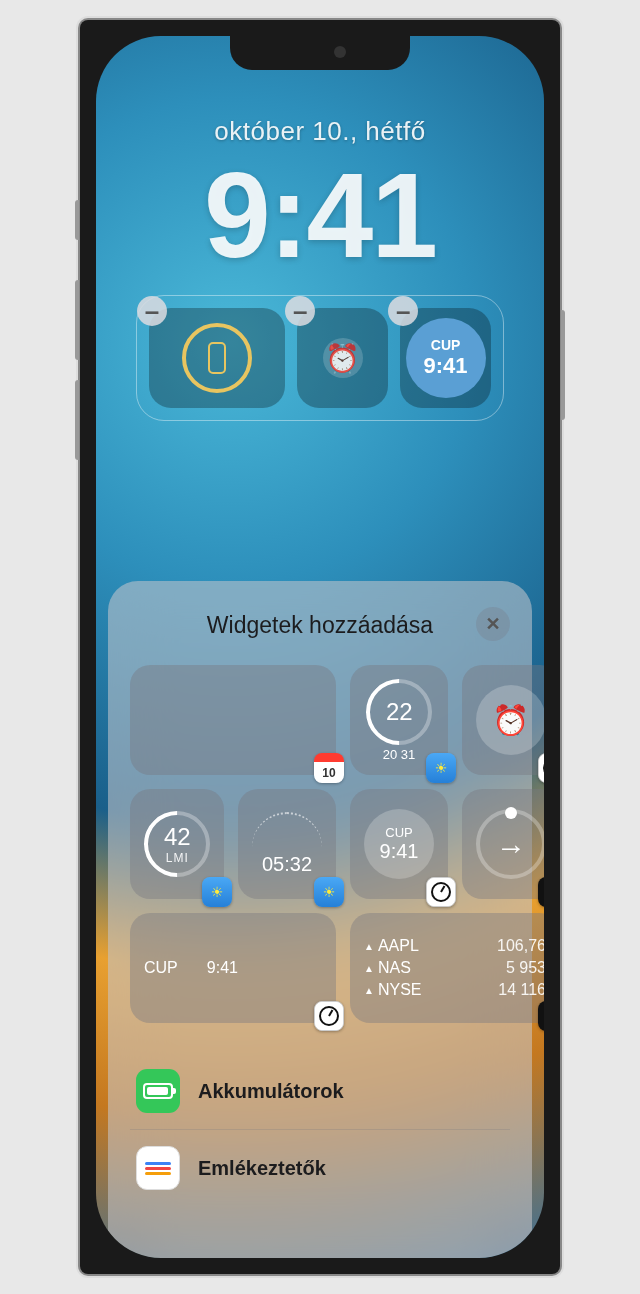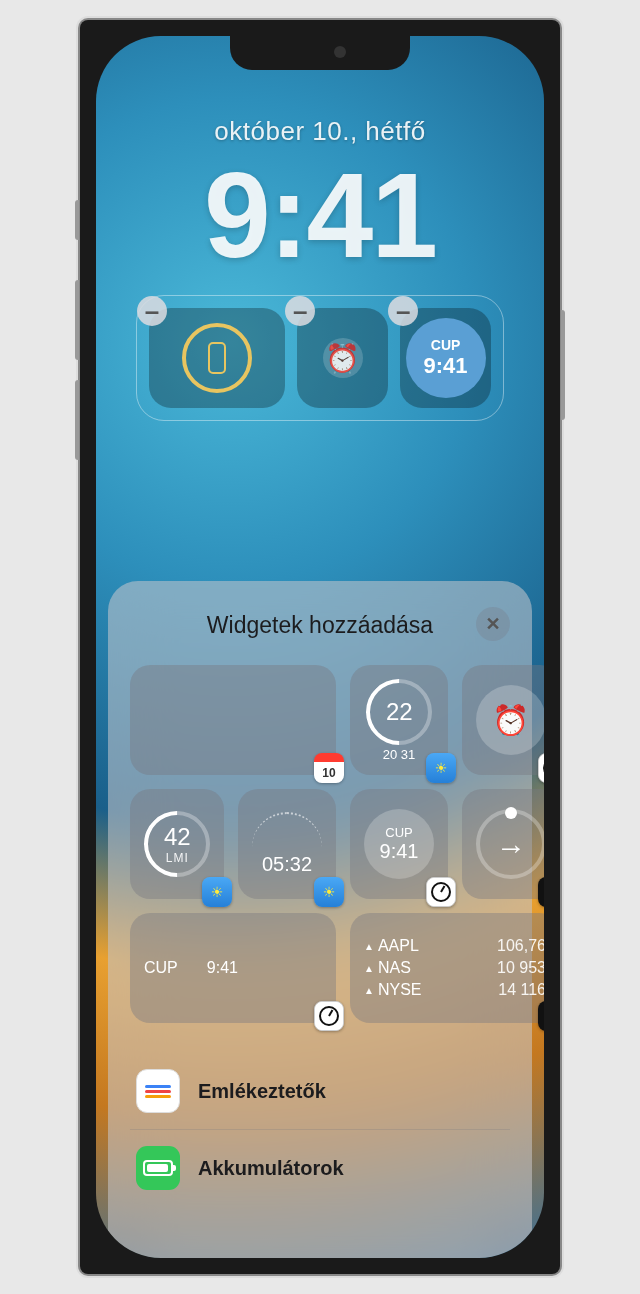--- a/index.html
+++ b/index.html
@@ -280,47 +280,47 @@
                 <span class="tri">▲</span>
                 <span>AAPL</span>
               </span>
             <span class="c3">106,76</span>
           </div>
           <div class="trow">
             <span class="tk">
                 <span class="tri">▲</span>
                 <span>NAS</span>
               </span>
-            <span class="c3">10 953</span>
+            <span class="c3">5 953</span>
           </div>
           <div class="trow">
             <span class="tk">
                 <span class="tri">▲</span>
                 <span>NYSE</span>
               </span>
             <span class="c3">14 116</span>
           </div>
           <div class="badge">
               <div class="icon-stocks-badge">⬬</div>
             </div>
         </div>
       </div>
 
       <div class="app-list">
         <div class="app-row">
+          <div class="app-icon i-battery">
+            <div class="battery-shape"></div>
+          </div>
+          <div class="app-label">Akkumulátorok</div>
+        </div>
+        <div class="app-row">
           <div class="app-icon i-rem">
             <div class="dot-line" style="background:#3b82f6;"></div>
             <div class="dot-line" style="background:#ef4444;"></div>
             <div class="dot-line" style="background:#f59e0b;"></div>
           </div>
           <div class="app-label">Emlékeztetők</div>
         </div>
-        <div class="app-row">
-          <div class="app-icon i-battery">
-            <div class="battery-shape"></div>
-          </div>
-          <div class="app-label">Akkumulátorok</div>
-        </div>
       </div>
 
     </div>
   </div>
 </div>
 
 </body></html>

